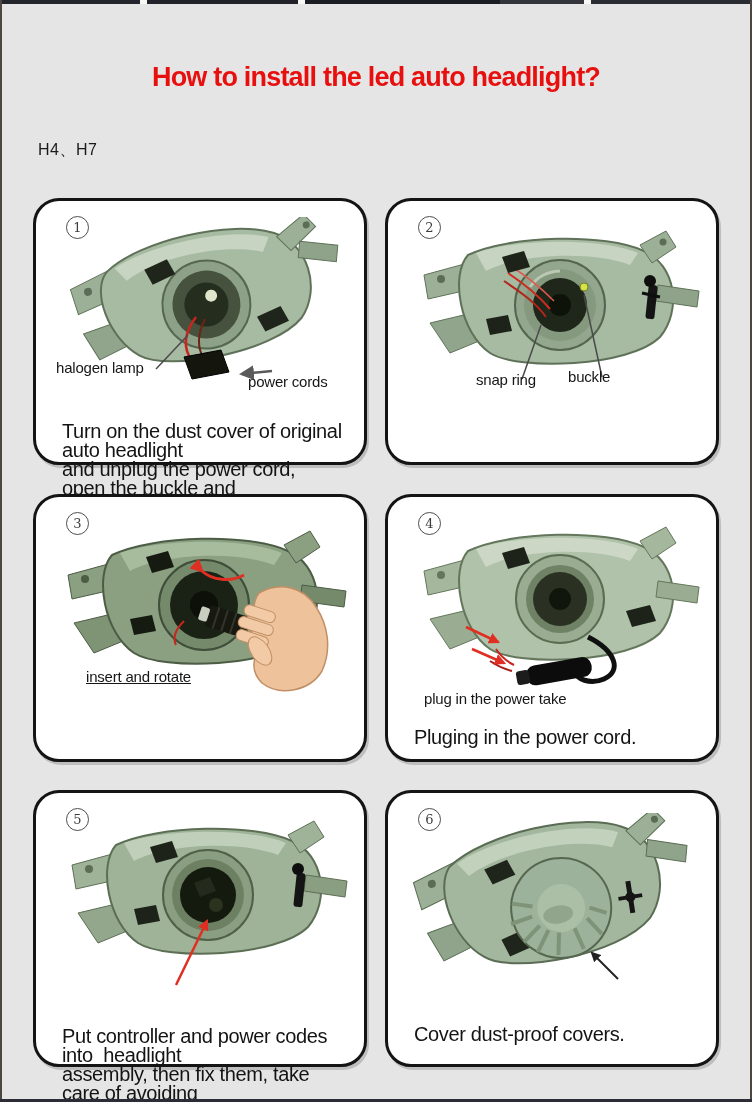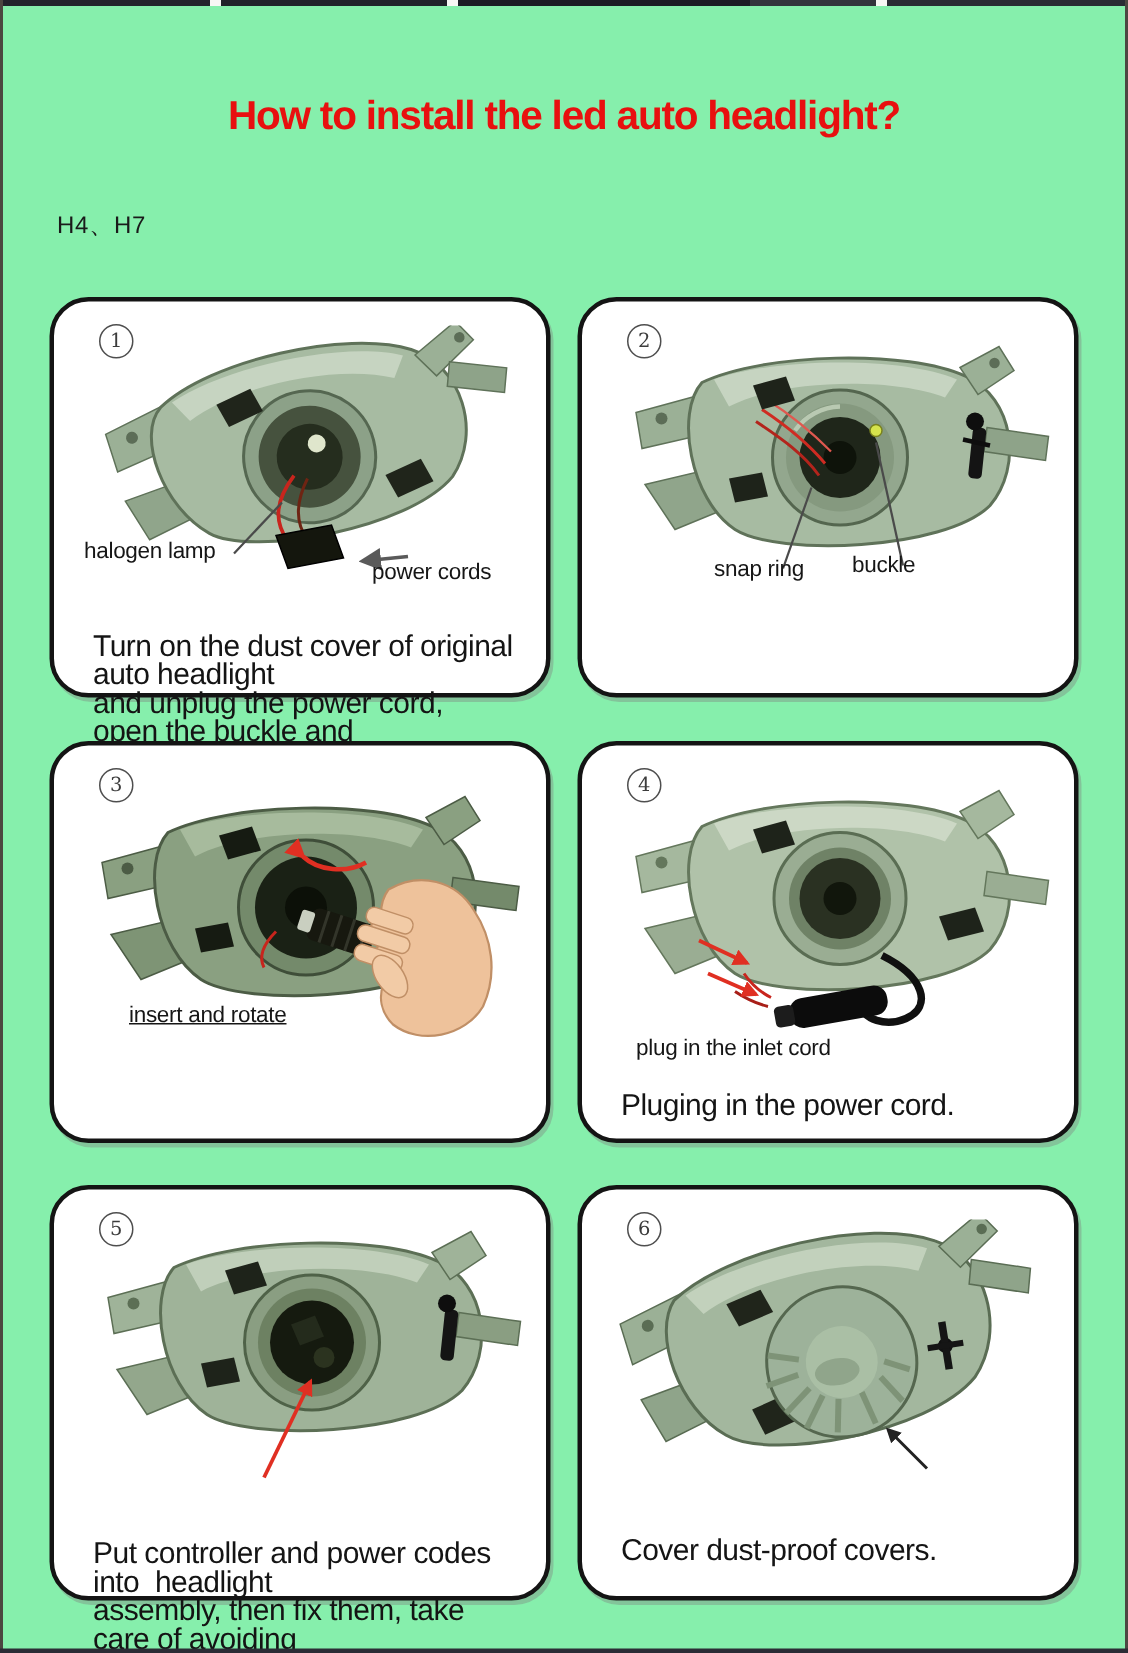--- a/index.html
+++ b/index.html
@@ -1,17 +1,17 @@
 <!DOCTYPE html>
 <html><head>
 <meta charset="utf-8">
 <style>
   html,body{margin:0;padding:0;background:#ffffff;}
   .page{
-    position:relative;width:752px;height:1102px;background:#86efac;
+    position:relative;width:752px;height:1102px;background:#e5e5e5;
     font-family:"Liberation Sans", sans-serif;color:#1c1c1c;overflow:hidden;
   }
   .edge{position:absolute;top:0;bottom:0;width:2px;background:#4c4741;}
   .edge.left{left:0;}
   .edge.right{right:0;}
   .top-strip{
     position:absolute;left:0;top:0;width:752px;height:4px;
     background:linear-gradient(90deg,#23242c 0 140px,#f7f7f4 140px 147px,#21222a 147px 298px,#f7f7f4 298px 305px,#1b1c24 305px 500px,#33343c 500px 584px,#f7f7f4 584px 591px,#2a2b33 591px 752px);
   }
   .bottom-strip{position:absolute;left:0;bottom:0;width:752px;height:3px;background:#2b2c35;}
@@ -232,21 +232,21 @@
         <g transform="rotate(-10 150 148)">
           <rect x="116" y="138" width="66" height="20" rx="9" fill="#0c0c0c"></rect>
           <rect x="106" y="141" width="13" height="14" rx="3" fill="#1c1c1c"></rect>
         </g>
         <path d="M104,142 C96,138 90,132 86,126" stroke="#c8251d" stroke-width="2" fill="none"></path>
         <path d="M102,148 C94,146 86,142 80,138" stroke="#a81f18" stroke-width="2" fill="none"></path>
         <path d="M56,104 L88,119" stroke="#e02f22" stroke-width="2.5" marker-end="url(#m4r)"></path>
         <path d="M62,126 L94,140" stroke="#e02f22" stroke-width="2.5" marker-end="url(#m4r)"></path>
       </svg>
     </div>
-    <span class="lbl lbl-a">plug in the inlet cord</span>
+    <span class="lbl lbl-a">plug in the power take</span>
     <p class="cap">Pluging in the power cord.</p>
   </section>
 
   <section class="box s5">
     <span class="num">
         <span>5</span>
       </span>
     <div class="photo">
       <svg width="290" height="172" viewBox="0 0 290 172">
         <defs>

